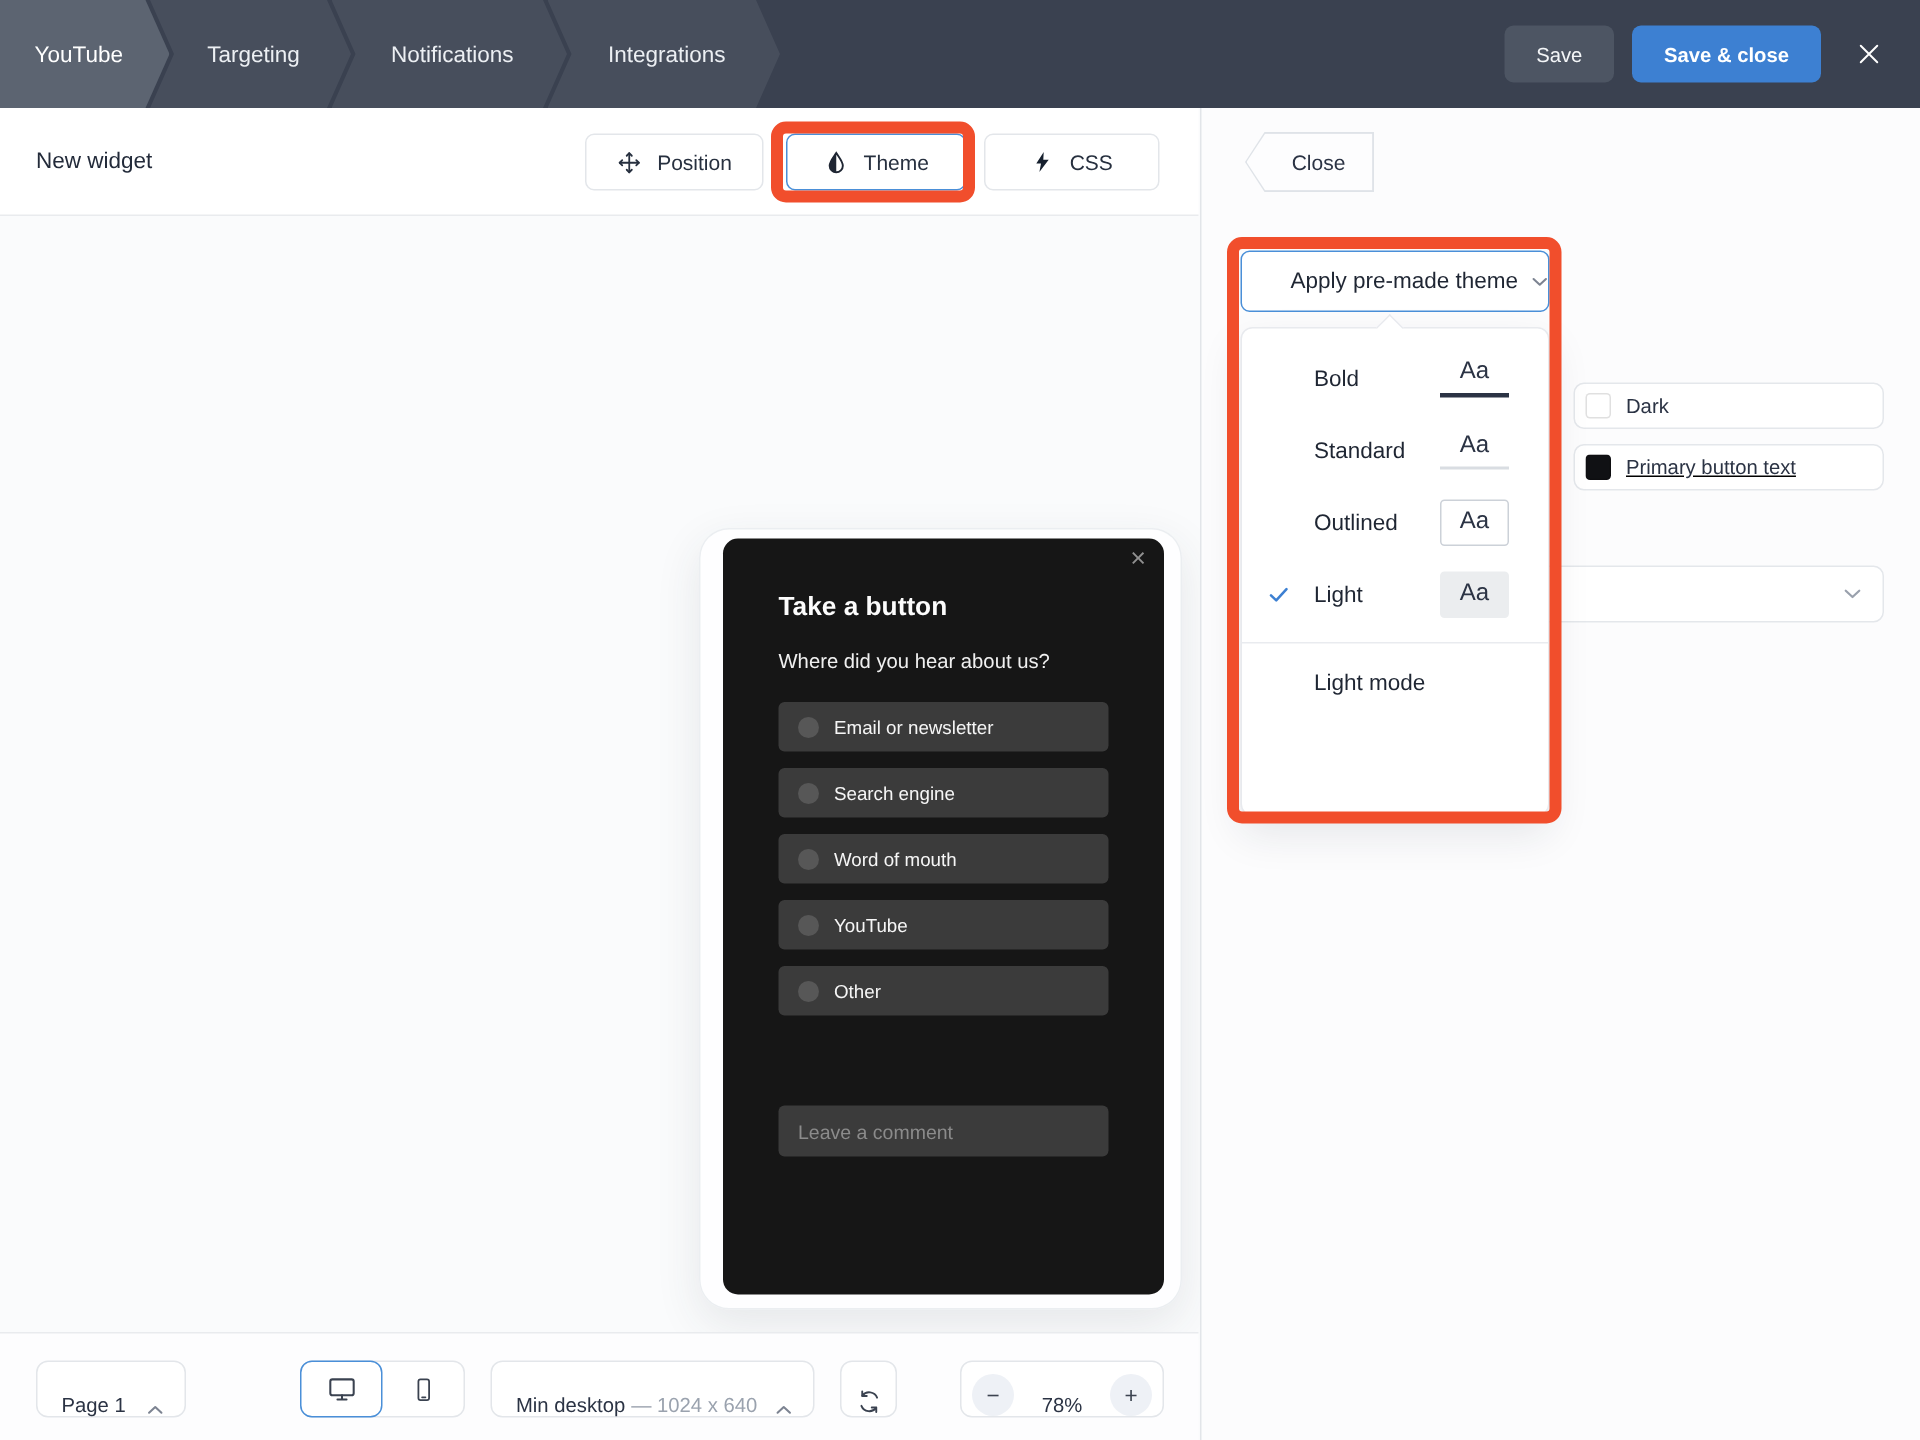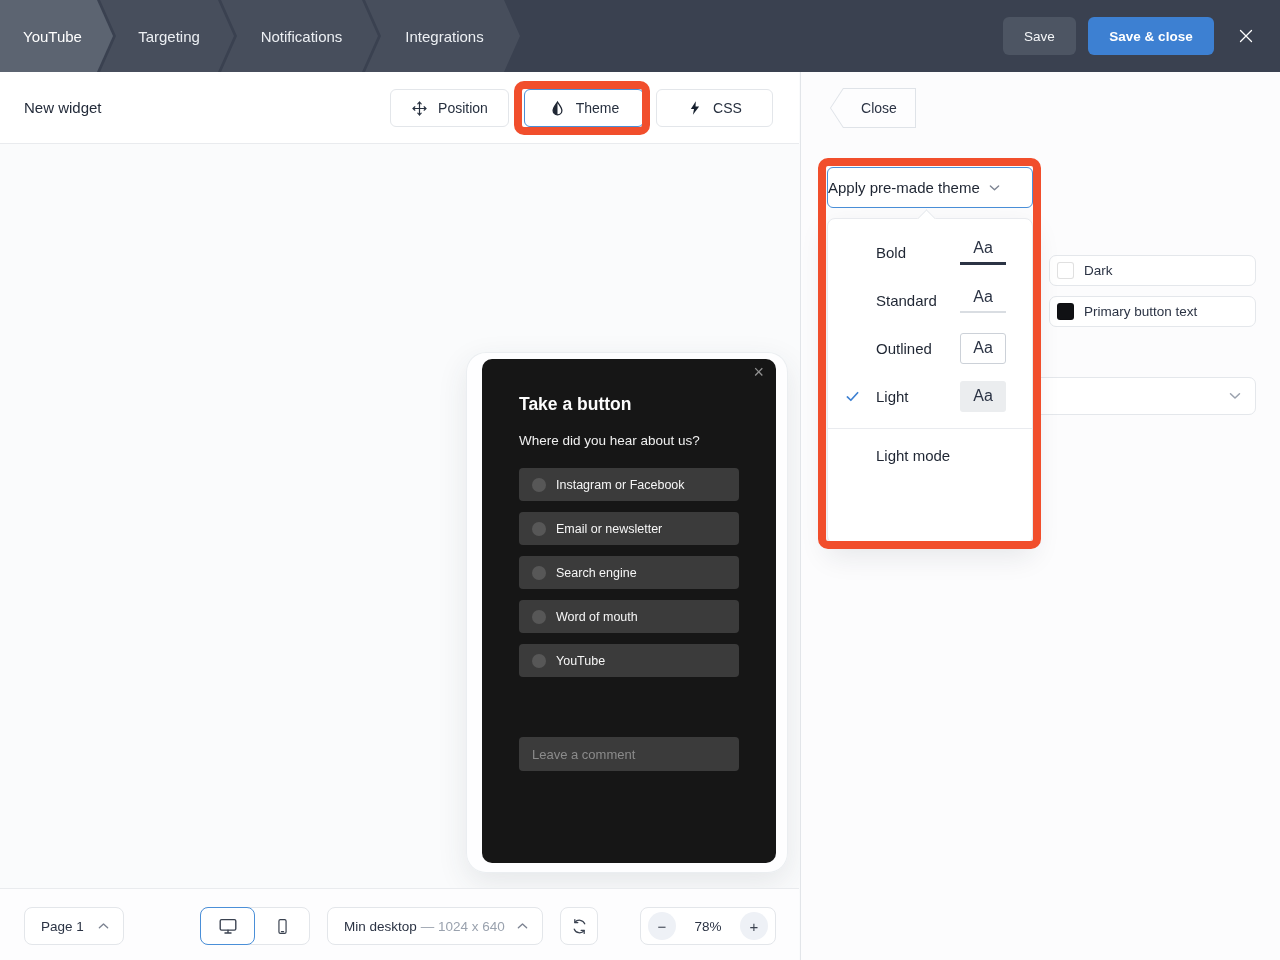--- a/index.html
+++ b/index.html
@@ -39,43 +39,43 @@
   .widget-question { position:absolute; left:37px; top:74px; color:#f0f0f0; font-size:13.5px; }
   .widget-options { position:absolute; left:37px; top:109px; width:220px; }
   .survey-option { height:33px; margin-bottom:11px; background:#3b3b3b; border-radius:4px; display:flex; align-items:center; padding-left:13px; cursor:pointer; }
   .radio-dot { width:14px; height:14px; border-radius:50%; background:#575757; margin-right:10px; flex:none; }
   .survey-option span.lbl { color:#f6f6f6; font-size:12.5px; }
   .widget-comment { position:absolute; left:37px; top:378px; width:220px; height:34px; background:#3b3b3b; border-radius:4px; display:flex; align-items:center; padding-left:13px; color:#8b8b8b; font-size:13px; cursor:text; }
   .widget-submit { position:absolute; left:37px; top:431px; width:220px; height:34px; background:#fcfcfc; border:none; border-radius:4px; color:#141414; font-size:13px; font-weight:700; letter-spacing:.6px; font-family:inherit; cursor:pointer; }
 
   
   .bottombar { position:absolute; left:0; top:888px; width:799px; height:72px; background:#fdfdfe; border-top:1px solid #e9ebee; }
-  .bb-box { position:absolute; top:18px; height:38px; background:#fff; border:1px solid #e3e6ea; border-radius:8px; display:flex; align-items:center; cursor:pointer; }
+  .bb-box { position:absolute; top:18px; height:38px; background:#fff; border:1px solid #e3e6ea; border-radius:8px; display:flex; align-items:flex-end; cursor:pointer; }
   .bb-page { left:24px; width:100px; justify-content:space-between; padding:0 14px 0 16px; font-size:13.5px; color:#2b3344; }
   .bb-devices { left:200px; width:110px; }
   .device-btn { width:55px; height:36px; display:flex; align-items:center; justify-content:center; cursor:pointer; }
   .device-btn.selected { position:relative; width:56px; height:38px; margin:-1px 0 -1px -1px; border:1.5px solid #4a8fd8; border-radius:8px; background:#fff; }
   .bb-size { left:327px; width:216px; padding:0 14px 0 16px; font-size:13.5px; color:#2b3344; }
   .bb-size .muted { color:#9aa2ae; margin-left:4px; flex:1; }
   .bb-refresh { left:560px; width:38px; justify-content:center; }
   .bb-zoom { left:640px; width:136px; justify-content:space-between; padding:0 7px; cursor:default; }
   .zoom-circle { width:28px; height:28px; border-radius:50%; background:#eef1f6; color:#3c4350; font-size:15px; display:flex; align-items:center; justify-content:center; cursor:pointer; }
   .zoom-value { font-size:13.5px; color:#2b3344; }
 
   
   .right-panel { position:absolute; left:800px; top:72px; width:480px; height:888px; background:#fcfcfd; border-left:1px solid #e2e5e9; }
   .close-wrap { position:absolute; left:29px; top:16px; width:86px; height:40px; cursor:pointer; }
   .close-outer { position:absolute; inset:0; background:#dfe3e8; clip-path:polygon(13px 0,100% 0,100% 100%,13px 100%,0 50%); }
   .close-inner { position:absolute; inset:1px; background:#fdfdfe; clip-path:polygon(12.5px 0,100% 0,100% 100%,12.5px 100%,0 50%); display:flex; align-items:center; justify-content:center; padding-left:12px; font-size:14px; color:#2b3344; }
   .color-row { position:absolute; left:248px; width:207px; height:31px; background:#fff; border:1px solid #e4e7eb; border-radius:7px; display:flex; align-items:center; padding-left:7px; cursor:pointer; }
-  .cr1 { top:183px; } .cr2 { top:224px; }
+  .cr1 { top:183px; } .cr2 { top:224px;text-decoration:underline; }
   .swatch { width:17px; height:17px; border-radius:3px; border:1px solid rgba(0,0,0,.12); flex:none; }
   .color-row .lbl { margin-left:10px; font-size:13.5px; color:#2b3344; }
   .panel-select { position:absolute; left:40px; top:305px; width:415px; height:38px; background:#fff; border:1px solid #e4e7eb; border-radius:7px; display:flex; align-items:center; justify-content:flex-end; padding-right:14px; z-index:1; cursor:pointer; }
-  .apply-btn { position:absolute; left:26px; top:95px; width:206px; height:41px; background:#fff; border:1px solid #4a8fd8; border-radius:6px; display:flex; align-items:center; justify-content:flex-start; gap:9px; font-size:15px; color:#1f2633; font-family:inherit; z-index:3; cursor:pointer; }
+  .apply-btn { position:absolute; left:26px; top:95px; width:206px; height:41px; background:#fff; border:1px solid #4a8fd8; border-radius:6px; display:flex; align-items:center; justify-content:flex-end; gap:9px; font-size:15px; color:#1f2633; font-family:inherit; z-index:3; cursor:pointer; }
   .theme-popup { position:absolute; left:26px; top:146px; width:206px; height:326px; background:#fff; border:1px solid #e8eaee; border-radius:8px; box-shadow:0 12px 28px rgba(30,40,60,.10); z-index:3; padding-top:9px; }
   .popup-caret { position:absolute; left:92px; top:-7px; width:13px; height:13px; background:#fff; border-left:1px solid #e8eaee; border-top:1px solid #e8eaee; transform:rotate(45deg); }
   .popup-row { height:48px; display:flex; align-items:center; padding-left:17px; cursor:pointer; }
   .check-slot { width:31px; display:flex; align-items:center; flex:none; }
   .popup-row .lbl { flex:1; font-size:15px; color:#1f2633; }
   .preview-slot { width:50px; margin-right:24px; display:flex; align-items:center; justify-content:center; flex:none; }
   .aa { font-size:16px; color:#2b3344; }
   .aa-bold { display:inline-block; width:46px; text-align:center; padding-bottom:5px; border-bottom:3px solid #2b3344; font-weight:500; }
   .aa-standard { display:inline-block; width:46px; text-align:center; padding-bottom:5px; border-bottom:2px solid #d9dde2; }
   .aa-outlined { width:46px; height:31px; border:1px solid #ccd1d8; border-radius:3px; background:#fff; display:flex; align-items:center; justify-content:center; }
@@ -157,37 +157,37 @@
 
   <div class="canvas">
     <div class="preview-frame">
       <div class="widget-card">
         <span class="widget-x">×</span>
         <div class="widget-title">Take a button</div>
         <div class="widget-question">Where did you hear about us?</div>
         <div class="widget-options">
           <div class="survey-option">
               <span class="radio-dot"></span>
-              <span class="lbl">Instagram or Facebook</span>
-            </div>
-          <div class="survey-option">
-              <span class="radio-dot"></span>
               <span class="lbl">Email or newsletter</span>
             </div>
           <div class="survey-option">
               <span class="radio-dot"></span>
               <span class="lbl">Search engine</span>
             </div>
           <div class="survey-option">
               <span class="radio-dot"></span>
               <span class="lbl">Word of mouth</span>
             </div>
           <div class="survey-option">
               <span class="radio-dot"></span>
               <span class="lbl">YouTube</span>
+            </div>
+          <div class="survey-option">
+              <span class="radio-dot"></span>
+              <span class="lbl">Other</span>
             </div>
         </div>
         <div class="widget-comment">Leave a comment</div>
       </div>
     </div>
   </div>
 
   <div class="bottombar">
     <div class="bb-box bb-page">
       <span>Page 1</span>

